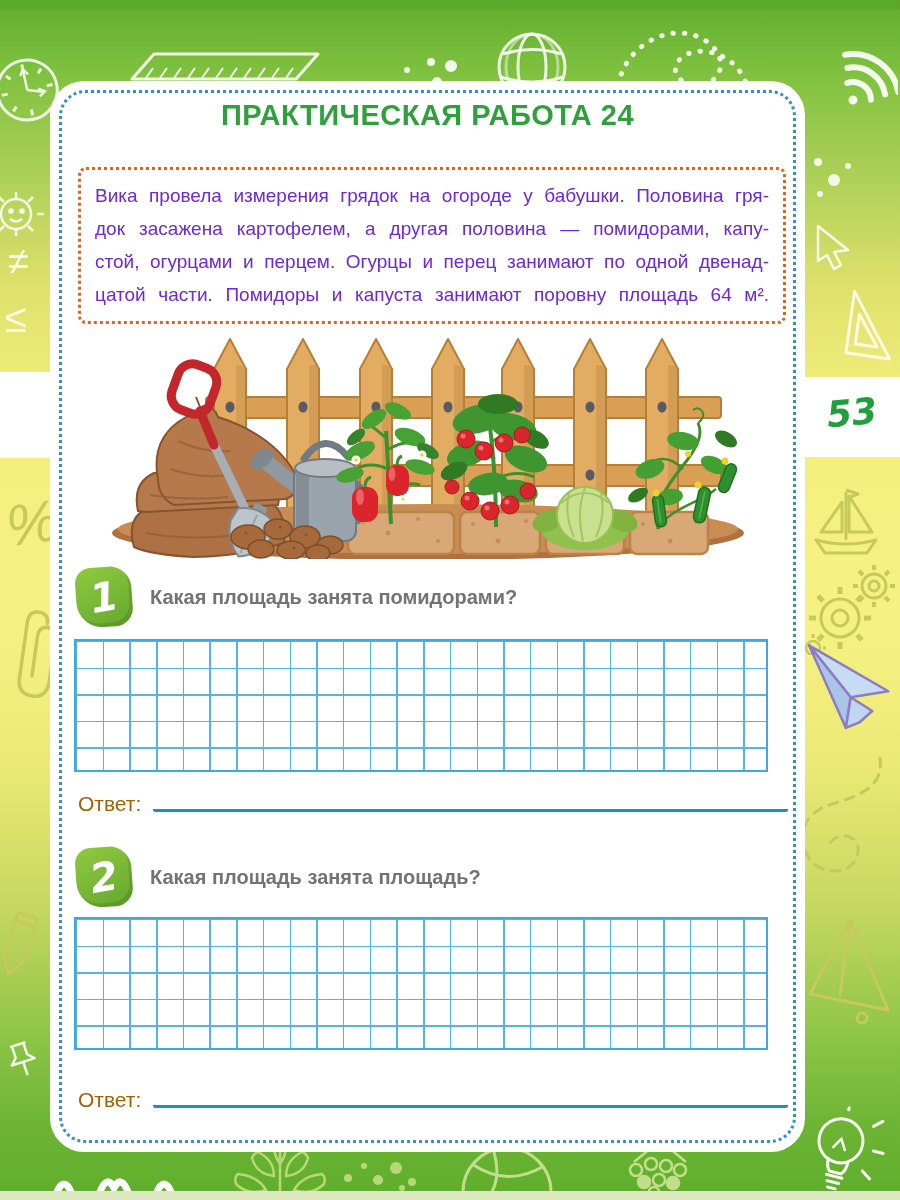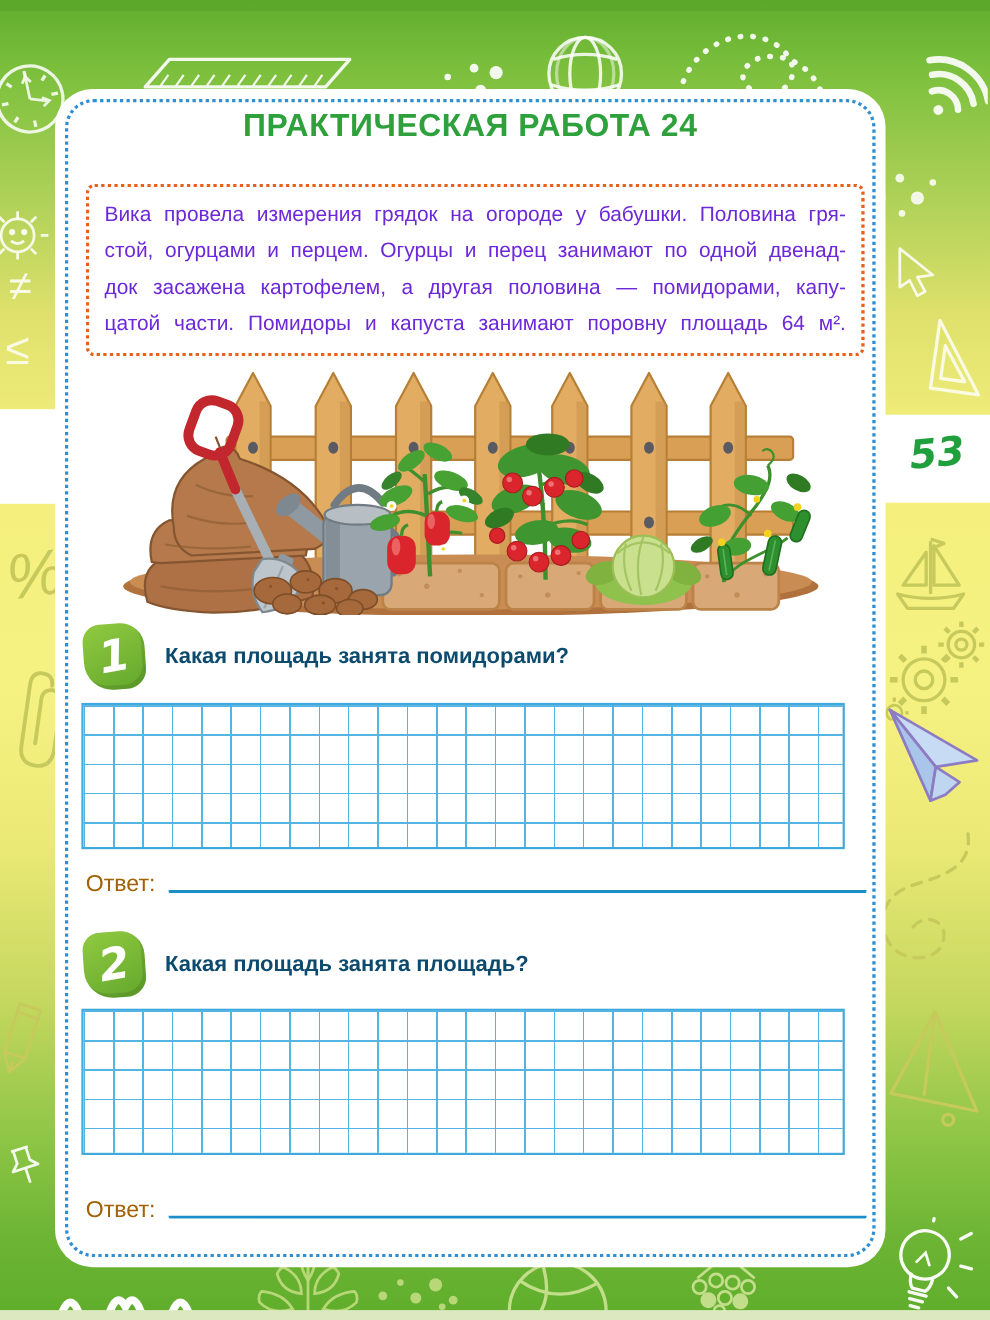--- a/index.html
+++ b/index.html
@@ -27,21 +27,21 @@
   .illustration{position:absolute;left:48px;top:238px;width:660px;height:240px;}
 
   .q-row{position:absolute;left:26px;display:flex;align-items:center;gap:18px;}
   .badge{width:56px;height:60px;flex:0 0 auto;
          background:linear-gradient(155deg,#8CC63E 10%,#67AB2E 90%);
          border-radius:16px 22px 18px 26px;transform:rotate(-4deg);
          box-shadow:inset -3px -4px 0 rgba(0,0,0,.10);
          display:flex;align-items:center;justify-content:center;}
   .badge span{color:#fff;font-weight:bold;font-style:italic;font-size:40px;transform:rotate(-6deg);
               font-family:"DejaVu Sans",sans-serif;}
-  .q-text{font-size:20px;font-weight:bold;color:#0c4a6e;}
+  .q-text{font-size:20px;font-weight:bold;color:#737373;}
 
   .grid{position:absolute;left:24px;width:694px;height:133px;box-sizing:border-box;
         border:2px solid #3FA9DE;
         background-image:
           repeating-linear-gradient(to right,#54B4E4 0 1.4px,transparent 1.4px 26.7px),
           repeating-linear-gradient(to bottom,#54B4E4 0 1.4px,transparent 1.4px 26.6px);}
 
   .ans-row{position:absolute;left:28px;width:712px;display:flex;align-items:flex-end;}
   .ans-label{font-size:21px;color:#a16207;flex:0 0 auto;}
   .ans-line{flex:1;border-bottom:3px solid #1B8DC9;margin:0 2px 4px 12px;height:24px;border-radius:2px;}
@@ -249,22 +249,22 @@
   <div class="edgeband" style="left:803px;top:377px;width:97px;height:80px"></div>
   <div class="pagenum">53</div>
 
   <div class="card">
     <div class="card-dots"></div>
 
     <div class="title">ПРАКТИЧЕСКАЯ РАБОТА 24</div>
 
     <div class="problem-box">
       <div class="problem-line">Вика провела измерения грядок на огороде у бабушки. Половина гря-</div>
+      <div class="problem-line">док засажена картофелем, а другая половина — помидорами, капу-</div>
       <div class="problem-line">стой, огурцами и перцем. Огурцы и перец занимают по одной двенад-</div>
-      <div class="problem-line">док засажена картофелем, а другая половина — помидорами, капу-</div>
       <div class="problem-line">цатой части. Помидоры и капуста занимают поровну площадь 64 м².</div>
     </div>
 
     <svg class="illustration" viewBox="0 0 660 240">
 
       <g>
         <rect x="108" y="78" width="515" height="21" rx="3" fill="#D9A055" stroke="#B67F35" stroke-width="2"></rect>
         <rect x="108" y="146" width="515" height="21" rx="3" fill="#D9A055" stroke="#B67F35" stroke-width="2"></rect>
         <g fill="#E2AC63" stroke="#B67F35" stroke-width="2" stroke-linejoin="round">
           <path d="M116 215 V50 L132 20 L148 50 V215 Z"></path>

